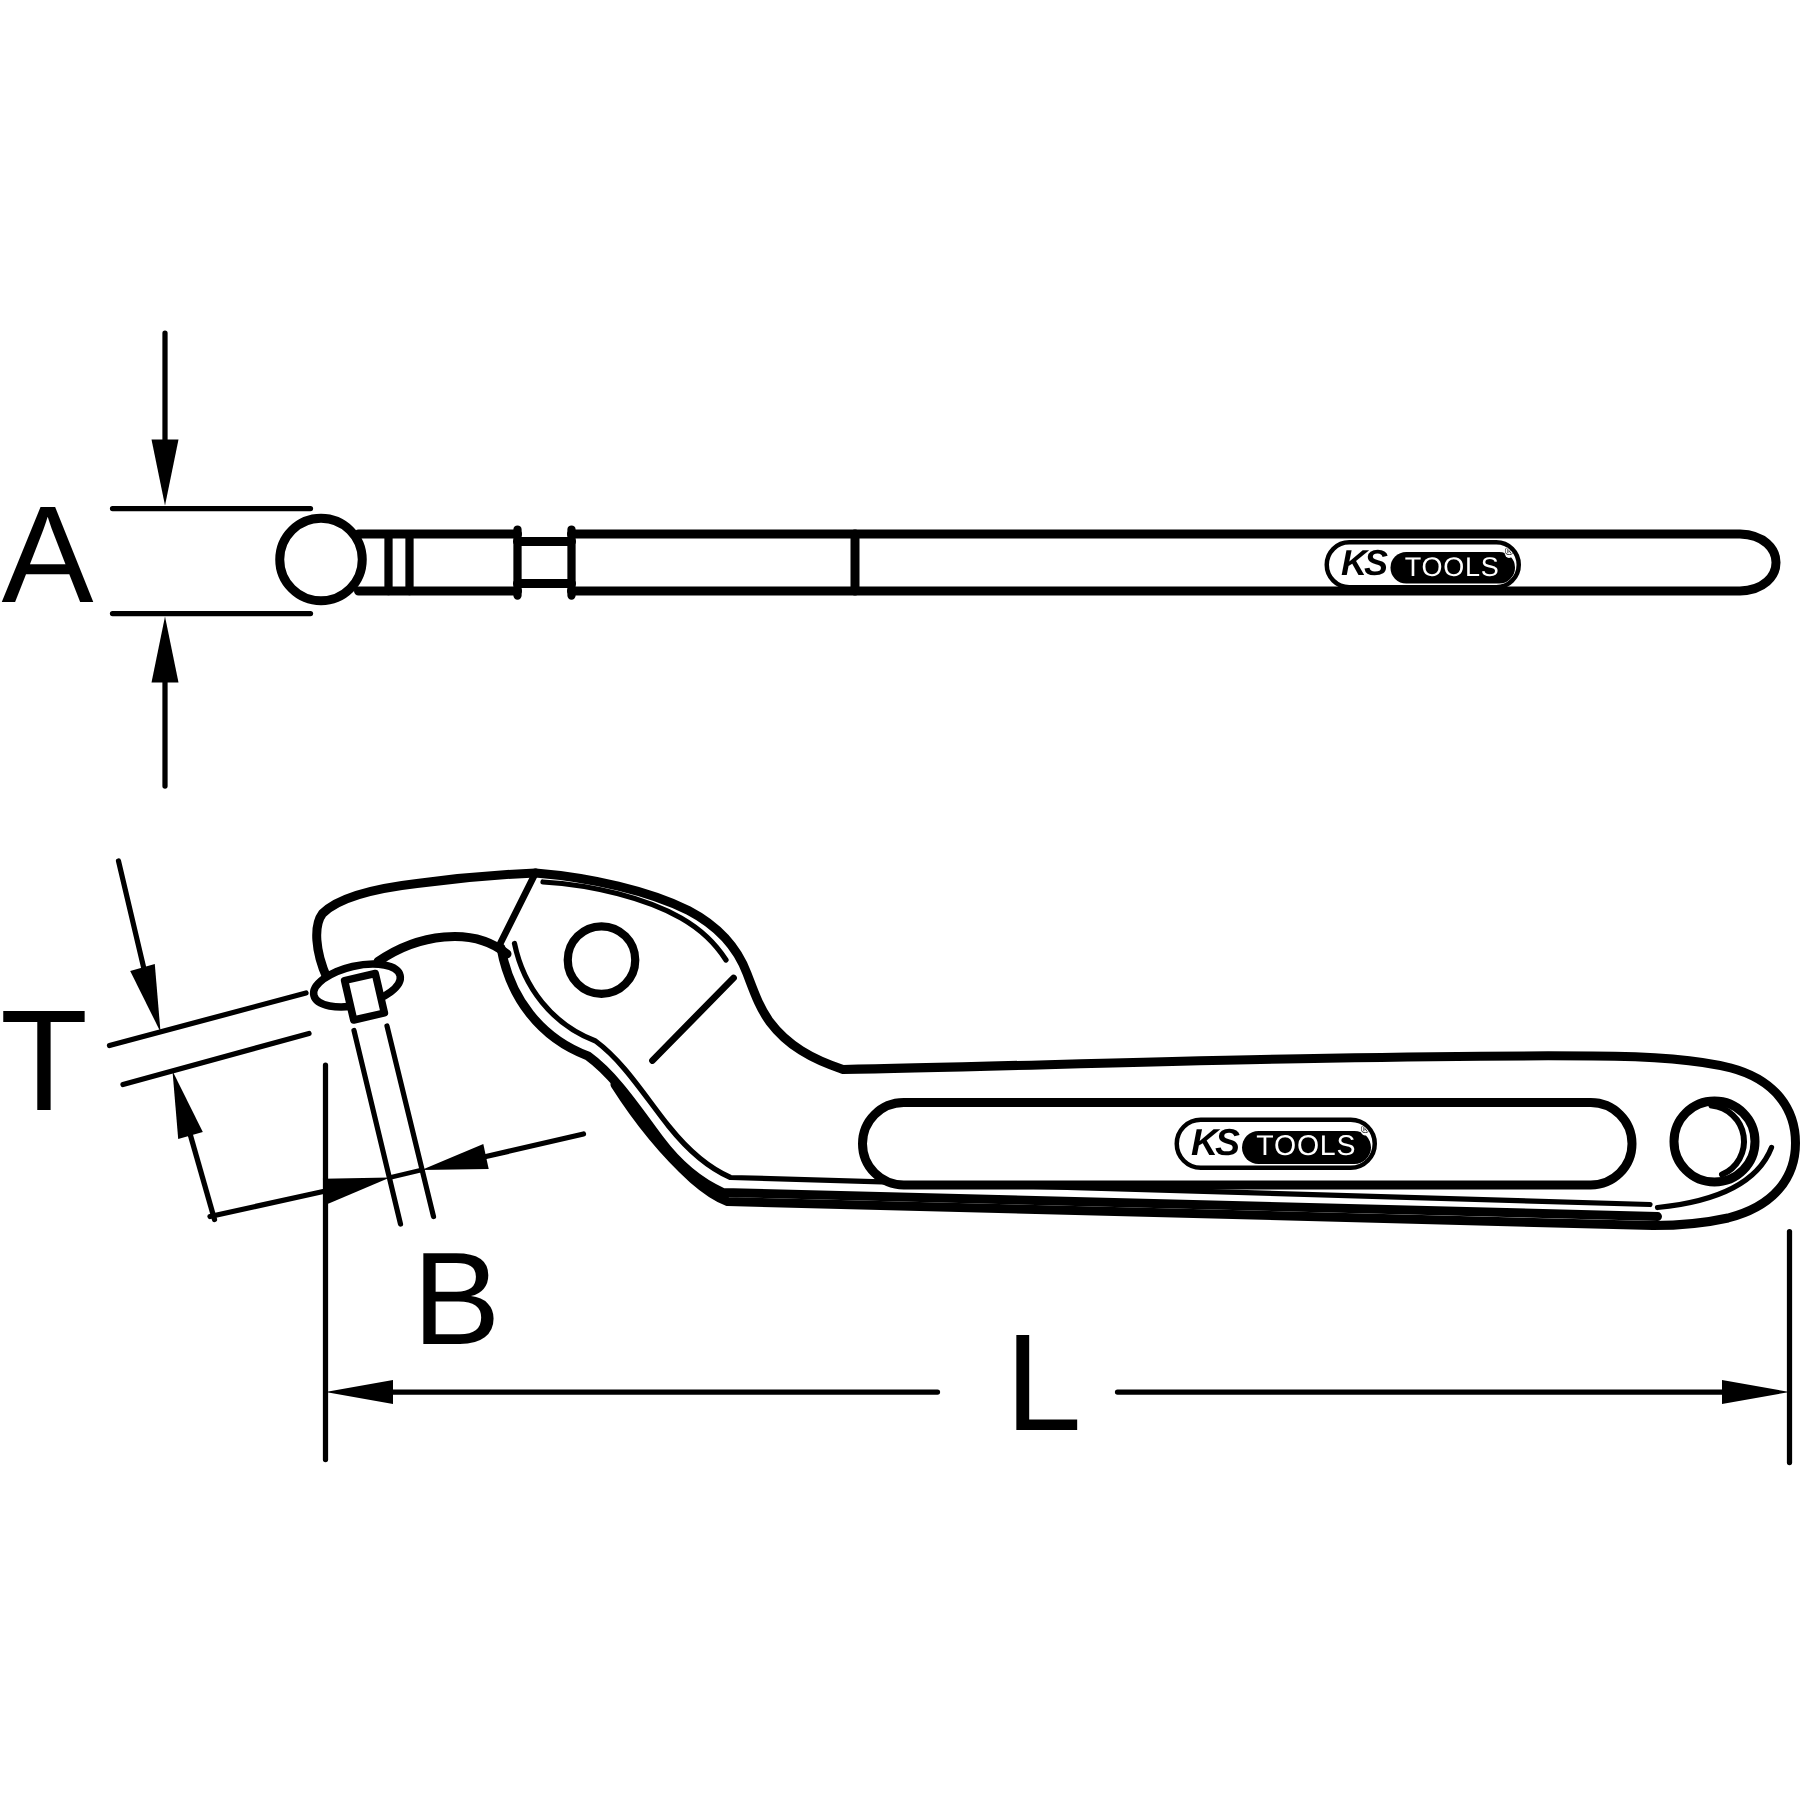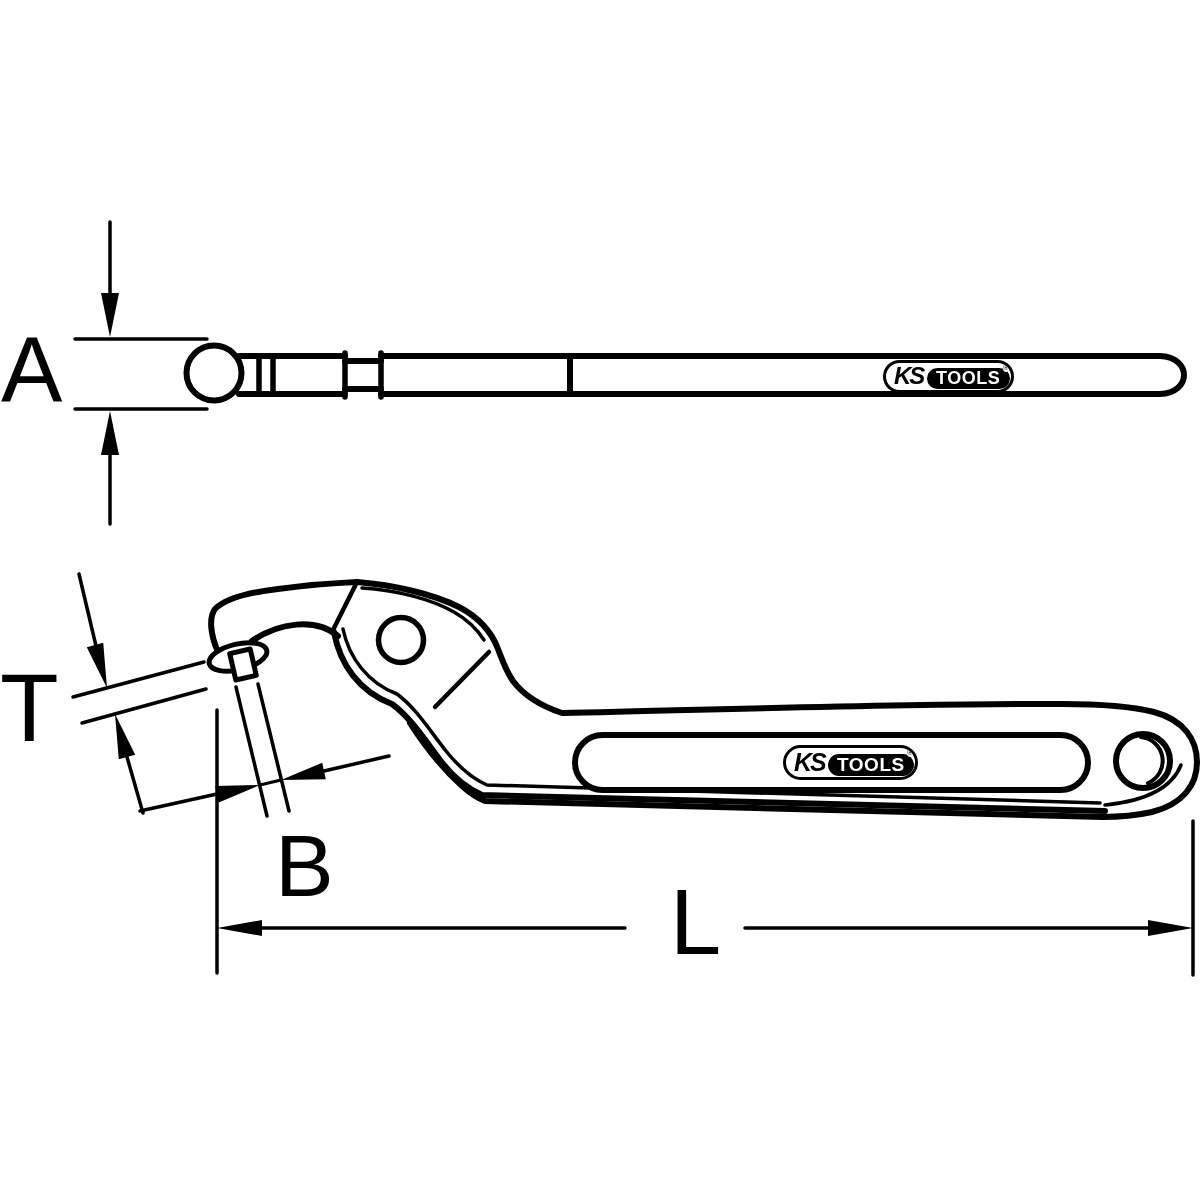--- a/index.html
+++ b/index.html
@@ -14,21 +14,21 @@
   #label-l{left:670px;top:876px;font-size:92px;}
   .logo{position:absolute;box-sizing:border-box;background:#fff;border:3.5px solid #000;
         border-radius:20px;display:flex;align-items:flex-end;overflow:hidden;}
   #logo-top{left:883px;top:360px;width:131px;height:33px;}
   #logo-bottom{left:783px;top:745px;width:135px;height:35px;}
   .ks{flex:0 0 auto;display:flex;align-items:center;padding-left:8px;padding-right:2px;
       font-weight:700;font-style:italic;color:#000;letter-spacing:-2px;}
   #logo-top .ks{font-size:24px;}
   #logo-bottom .ks{font-size:25px;}
   .tools-box{flex:1 1 auto;background:#000;color:#fff;border-radius:14px;margin:1.5px;
-             display:flex;align-items:center;justify-content:center;font-weight:700;
+             display:flex;align-items:center;justify-content:center;font-weight:400;
              letter-spacing:0.5px;}
   #logo-top .tools-box{font-size:18px;}
   #logo-bottom .tools-box{font-size:19px;}
   .reg{position:absolute;right:2px;top:1px;font-size:8px;color:#000;background:#fff;
        border-radius:50%;line-height:1;}
 </style>
 </head>
 <body>
 
 <div class="canvas">

